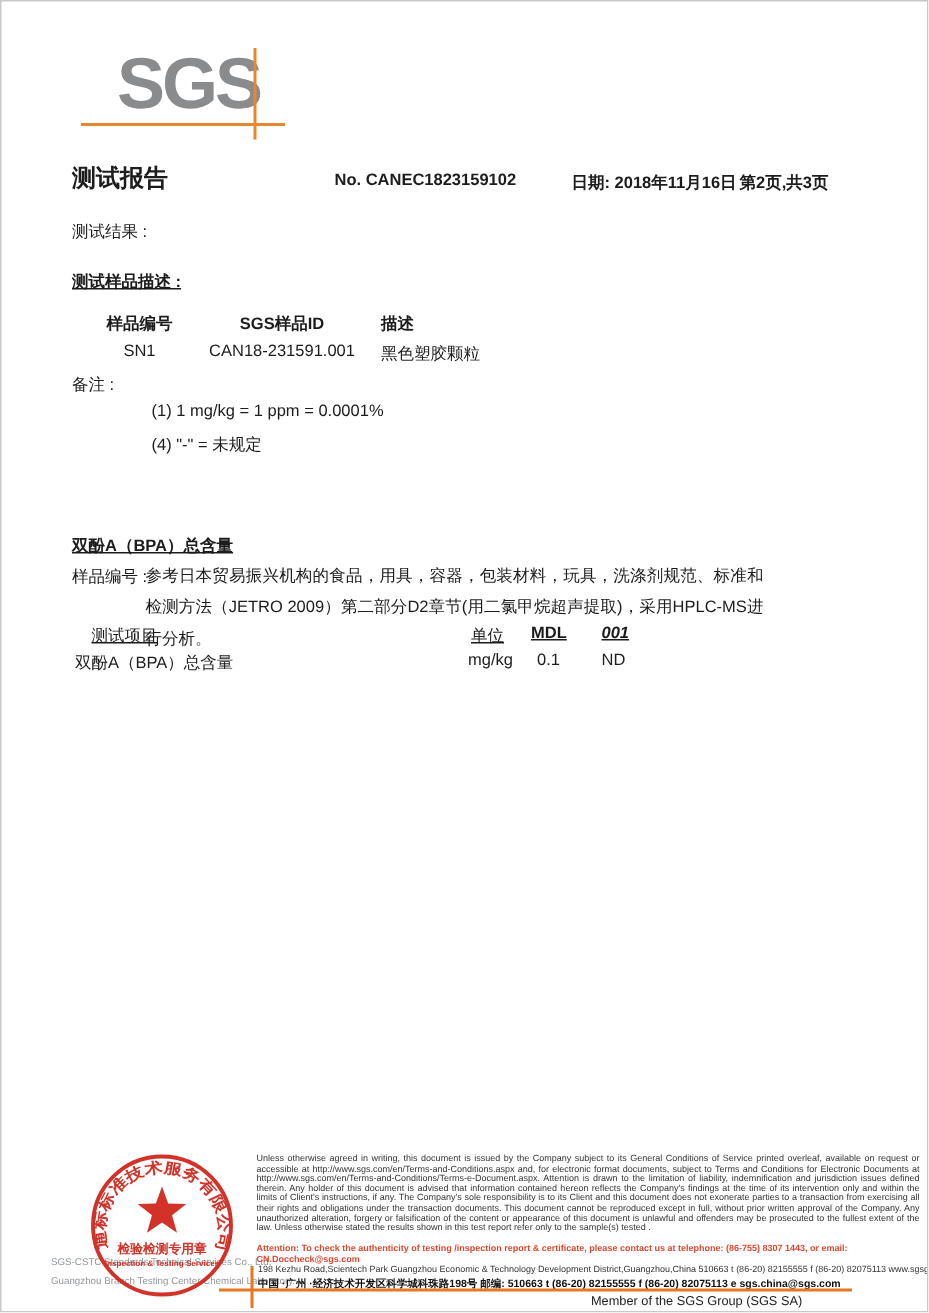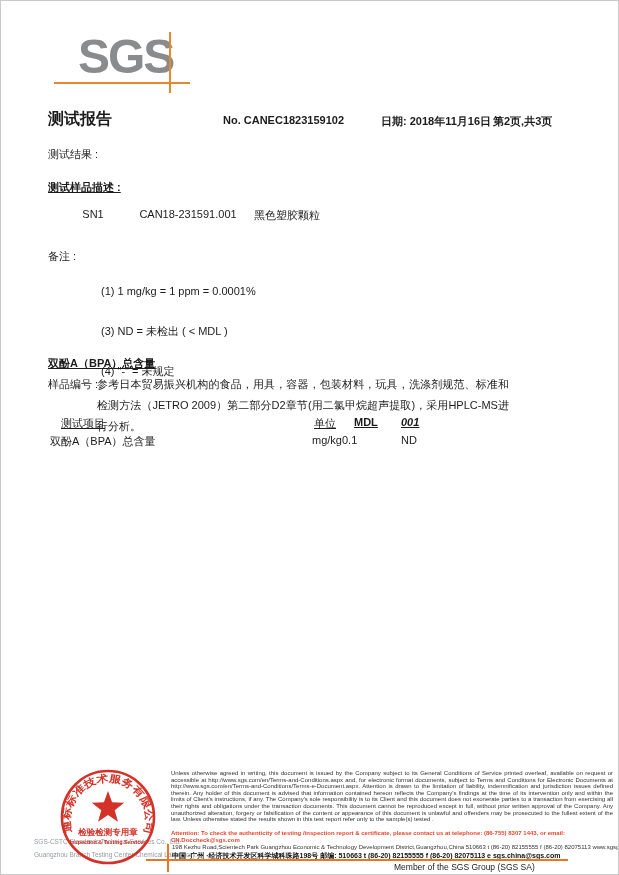--- a/index.html
+++ b/index.html
@@ -26,21 +26,21 @@
 
   
   .body-text{font-size:11px;}
   .bold{font-weight:bold;}
   .u{text-decoration:underline;}
   .sample-table{border-collapse:collapse;font-size:11px;}
   .sample-table td{padding:1px 2px 4px 2px;vertical-align:top;}
   .sample-table .c1{width:66px;text-align:center;}
   .sample-table .c2{width:116px;text-align:center;}
   .sample-table .c3{text-align:left;padding-left:6px;}
-  .notes-line{font-size:11px;line-height:23px;white-space:pre;margin-top:17px;}
+  .notes-line{font-size:11px;line-height:23px;white-space:pre;}
   .method-text{font-size:11px;line-height:21px;width:412px;text-align:justify;}
 
   
   .rt-cell{font-size:11px;}
   .rt-head{text-decoration:underline;}
   .italic{font-style:italic;}
 
   
   .disclaimer{
     font-size:6px;line-height:6.6px;width:442px;text-align:justify;
@@ -73,48 +73,52 @@
   <div class="abs hdr-small bold" style="left:222px;top:113px;">No. CANEC1823159102</div>
   <div class="abs hdr-small bold" style="left:380px;top:113px;">日期: 2018年11月16日</div>
   <div class="abs hdr-small bold" style="left:492px;top:113px;">第2页,共3页</div>
 
   <div class="abs body-text" style="left:47px;top:146px;">测试结果 :</div>
 
   <div class="abs body-text bold u" style="left:47px;top:179px;">测试样品描述 :</div>
 
   <table class="abs sample-table" style="left:57px;top:206px;">
     <tbody>
+        <tr>
+      <td class="c1 bold">样品编号</td>
+      <td class="c2 bold">SGS样品ID</td>
+      <td class="c3 bold">描述</td>
+    </tr>
     <tr>
       <td class="c1">SN1</td>
       <td class="c2">CAN18-231591.001</td>
       <td class="c3">黑色塑胶颗粒</td>
     </tr>
   </tbody>
     </table>
 
   <div class="abs body-text" style="left:47px;top:248px;">备注 :</div>
   <div class="abs" style="left:100px;top:262px;">
     <div class="notes-line">(1) 1 mg/kg = 1 ppm = 0.0001%</div>
-    <div class="notes-line">(3) ND = 未检出 ( &lt; MDL )</div>
     <div class="notes-line">(4) "-" = 未规定</div>
   </div>
 
   <div class="abs body-text bold u" style="left:47px;top:355px;">双酚A（BPA）总含量</div>
 
   <div class="abs body-text" style="left:47px;top:376px;">样品编号 :</div>
   <div class="abs method-text" style="left:96px;top:373px;">参考日本贸易振兴机构的食品，用具，容器，包装材料，玩具，洗涤剂规范、标准和检测方法（JETRO 2009）第二部分D2章节(用二氯甲烷超声提取)，采用HPLC-MS进行分析。</div>
 
   <div class="abs rt-cell rt-head" style="left:60px;top:415px;">测试项目</div>
   <div class="abs rt-cell rt-head" style="left:313px;top:415px;">单位</div>
   <div class="abs rt-cell rt-head bold" style="left:353px;top:415px;">MDL</div>
   <div class="abs rt-cell rt-head bold italic" style="left:400px;top:415px;">001</div>
 
   <div class="abs rt-cell" style="left:49px;top:433px;">双酚A（BPA）总含量</div>
   <div class="abs rt-cell" style="left:311px;top:433px;">mg/kg</div>
-  <div class="abs rt-cell" style="left:341px;top:433px;">0.1</div>
+  <div class="abs rt-cell" style="left:357px;top:433px;">0.1</div>
   <div class="abs rt-cell" style="left:400px;top:433px;">ND</div>
 
   <div class="abs company-gray" style="left:33px;top:835px;">SGS-CSTC Standards Technical Services Co., Ltd.</div>
   <div class="abs company-gray" style="left:33px;top:848px;">Guangzhou Branch Testing Center Chemical Laboratory.</div>
 
   <svg class="abs stamp-svg" style="left:49px;top:767px;" width="116" height="100" viewBox="0 0 116 100">
     <defs>
       <path id="ringPath" d="M 22 64 A 38 38 0 1 1 94 64" fill="none"></path>
     </defs>
     <circle cx="58" cy="49" r="46" fill="none" stroke="#cf2318" stroke-width="2.6"></circle>

